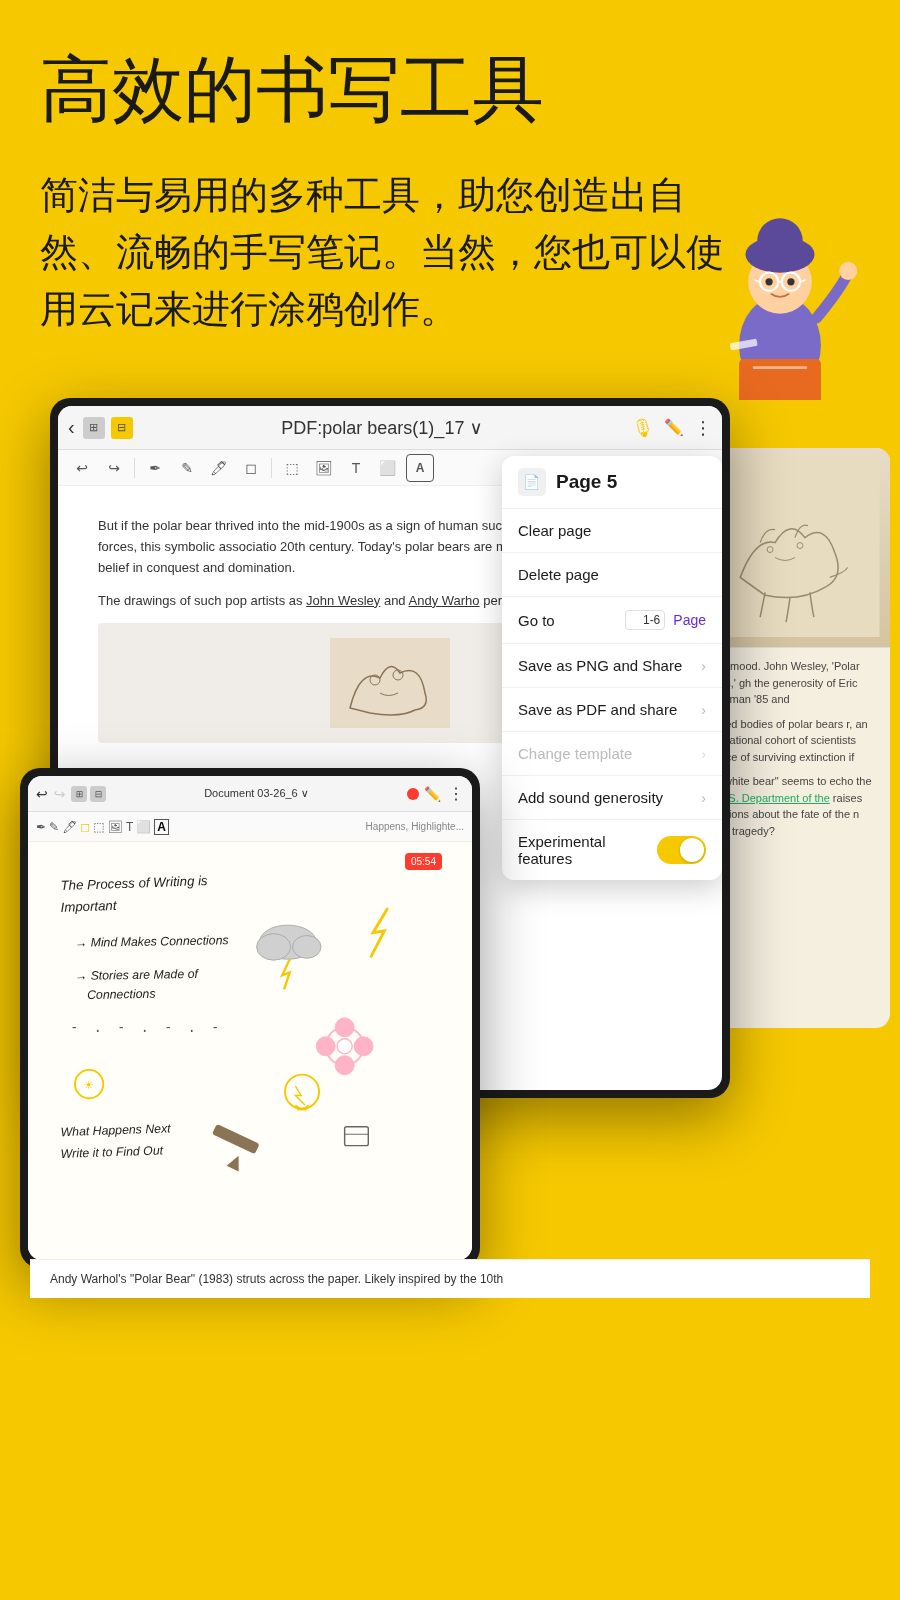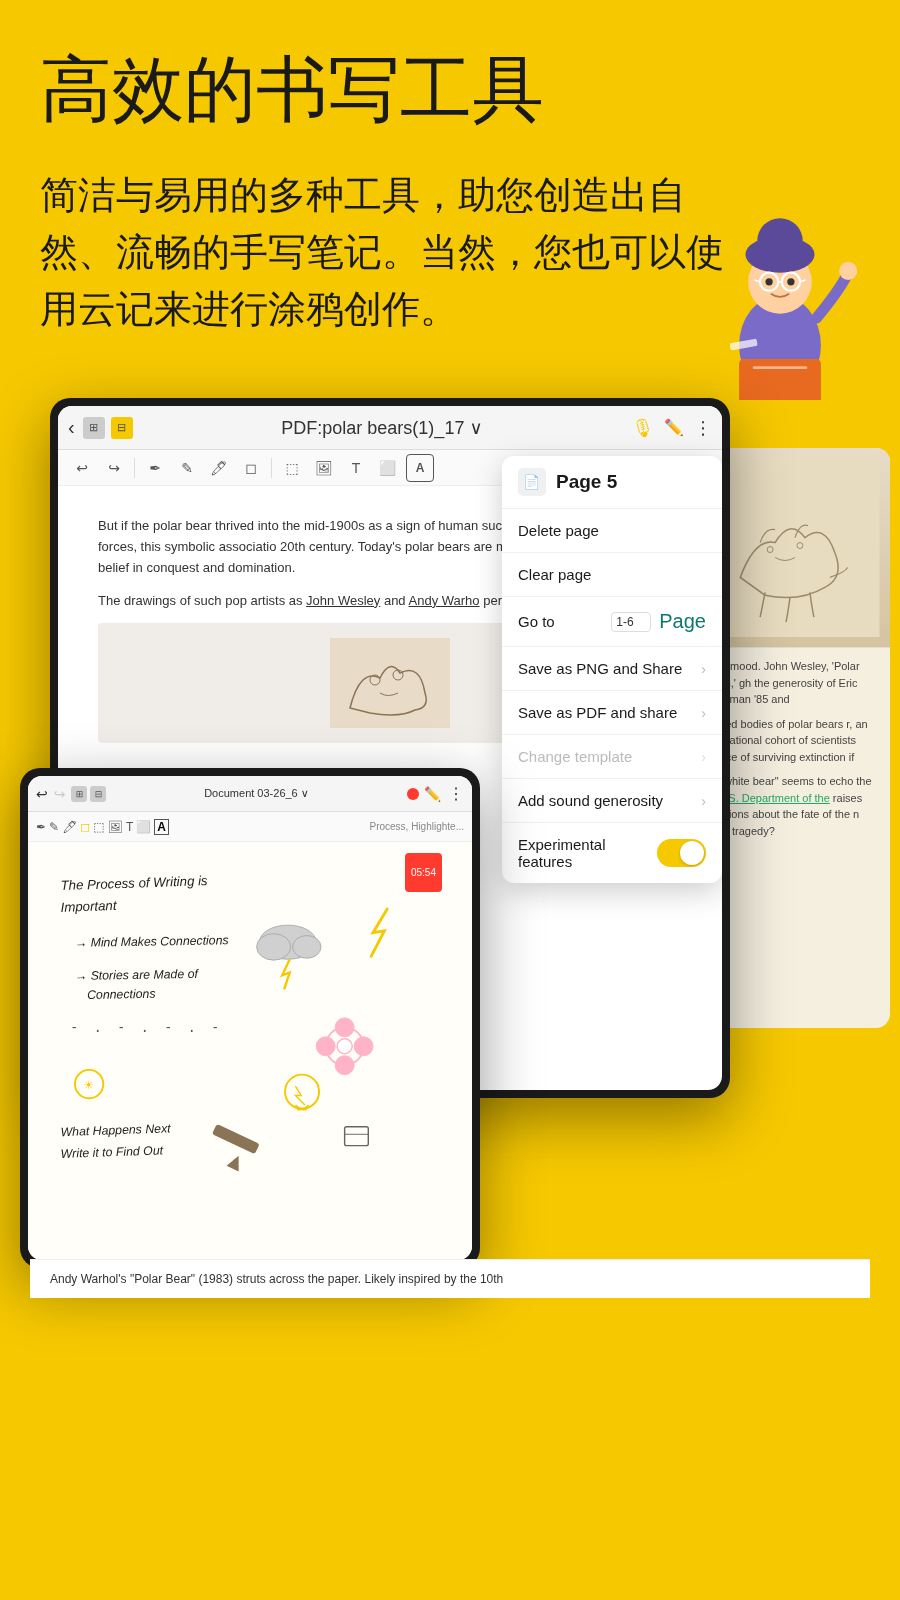--- a/index.html
+++ b/index.html
@@ -238,26 +238,26 @@
       display: flex;
       align-items: center;
       gap: 8px;
     }
     .goto-input {
       width: 40px;
       border: 1px solid #ddd;
       border-radius: 4px;
       padding: 2px 4px;
       font-size: 12px;
-      text-align: left;
+      text-align: right;
       color: #333;
     }
     .goto-page-label {
-      font-size: 20px;
-      color: #0f766e;
+      font-size: 14px;
+      color: #6d28d9;
     }
     .chevron-right {
       font-size: 14px;
       color: #bbb;
     }
     .toggle-switch {
       width: 52px;
       height: 28px;
       background: #F5C800;
       border-radius: 14px;
@@ -341,21 +341,21 @@
       position: relative;
       overflow: hidden;
     }
     .timer-badge {
       position: absolute;
       top: 5px;
       right: 15px;
       background: #FF3B30;
       color: white;
       font-size: 10px;
-      padding: 14px 6px;
+      padding: 3px 6px;
       border-radius: 4px;
     }
 
     
     .doc-right-panel {
       position: absolute;
       top: 50px;
       right: 10px;
       width: 200px;
       height: 580px;
@@ -504,24 +504,24 @@
         </div>
       </div>
 
       <div class="dropdown-menu">
         <div class="menu-header">
           <div class="menu-header-icon">📄</div>
           <span class="menu-header-title">Page 5</span>
         </div>
 
         <div class="menu-item">
+          <span class="menu-item-label">Clear page</span>
+        </div>
+        <div class="menu-item">
           <span class="menu-item-label">Delete page</span>
-        </div>
-        <div class="menu-item">
-          <span class="menu-item-label">Clear page</span>
         </div>
         <div class="menu-item">
           <span class="menu-item-label">Go to</span>
           <div class="menu-item-right">
             <input class="goto-input" value="1-6" readonly="" style="">
             <span class="goto-page-label">Page</span>
           </div>
         </div>
         <div class="menu-item">
           <span class="menu-item-label">Save as PNG and Share</span>
@@ -599,21 +599,21 @@
       <div class="small-drawing-toolbar">
         <span style="font-size:12px;color:#555;">✒</span>
         <span style="font-size:12px;color:#555;">✎</span>
         <span style="font-size:12px;color:#555;">🖊</span>
         <span style="font-size:12px;color:#F5C800;">◻</span>
         <span style="font-size:12px;color:#555;">⬚</span>
         <span style="font-size:12px;color:#555;">🖼</span>
         <span style="font-size:12px;color:#555;">T</span>
         <span style="font-size:12px;color:#555;">⬜</span>
         <span style="font-size:12px;font-weight:bold;border:1px solid #555;padding:0 2px;">A</span>
-        <span class="strokes-label">Process, Highlighte...</span>
+        <span class="strokes-label">Happens, Highlighte...</span>
       </div>
 
       <div style="position:absolute;top:72px;right:15px;z-index:5;">
         <div class="timer-badge">05:54</div>
       </div>
 
       <div class="handwriting-area">
         <svg viewBox="0 0 420 410" width="100%" height="100%">
 
           <text x="10" y="35" font-family="'Segoe UI', sans-serif" font-size="14" fill="#222" font-style="italic" transform="rotate(-2,10,35)">The Process of Writing is</text>

